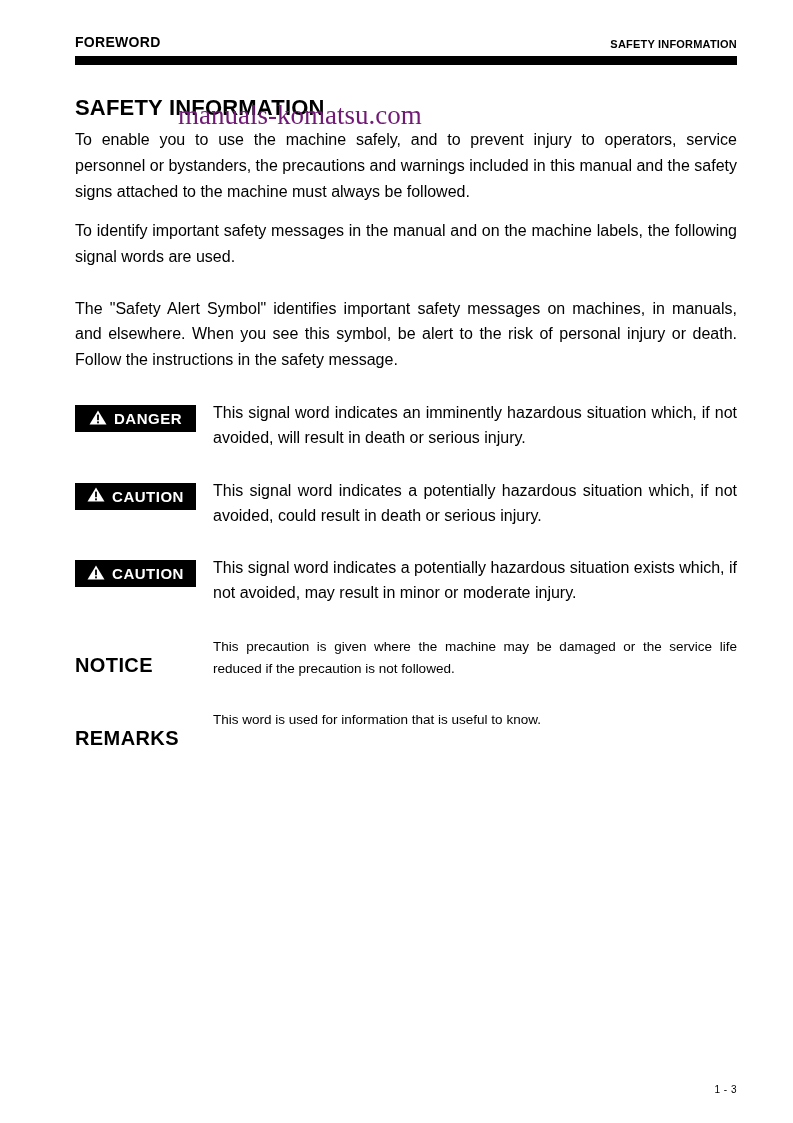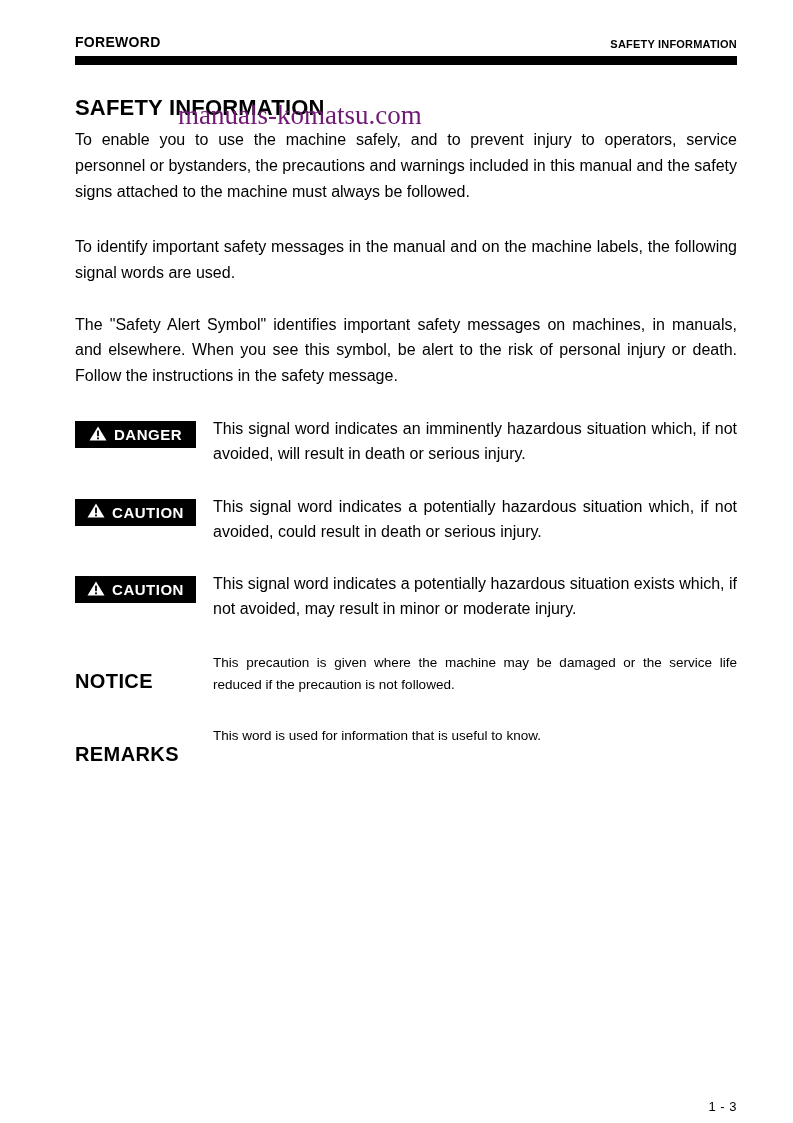--- a/index.html
+++ b/index.html
@@ -56,21 +56,21 @@
     white-space: nowrap;
     pointer-events: none;
   }
   .para {
     font-size: 16px;
     line-height: 1.62;
     text-align: justify;
     margin: 0;
   }
   .para-1 { margin-top: 6px; }
-  .para-2 { margin-top: 29px; }
+  .para-2 { margin-top: 13px; }
   .para-3 { margin-top: 26px; }
   .para-4 { margin-top: 24px; }
   .signal-section { margin-top: 28px; }
   .signal-row {
     display: flex;
     align-items: flex-start;
     margin-bottom: 28px;
   }
   .signal-badge {
     flex: 0 0 auto;
@@ -107,23 +107,23 @@
     margin-top: 18px;
   }
   .note-text {
     flex: 1 1 auto;
     font-size: 13.5px;
     line-height: 1.6;
     text-align: justify;
   }
   .page-number {
     position: absolute;
-    bottom: 9px;
+    bottom: 28px;
     right: 56px;
-    font-size: 13px;
+    font-size: 10px;
     letter-spacing: 0.5px;
   }
   .tri-icon { display: inline-block; }
 </style>
 </head>
 <body>
 
 <div class="content">
 
   <div class="header-row">

